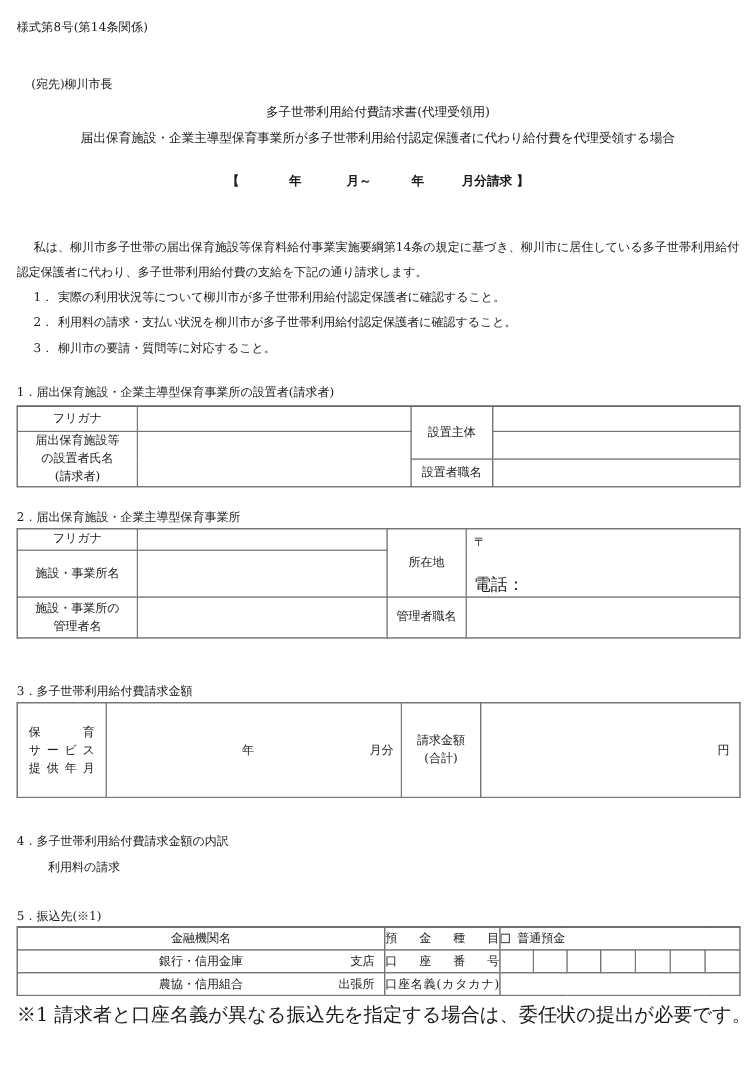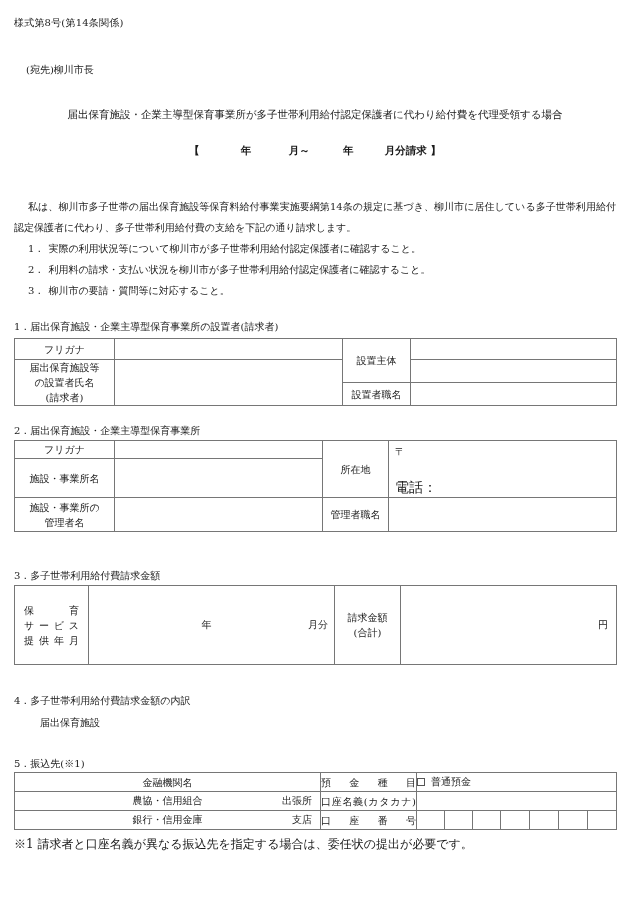--- a/index.html
+++ b/index.html
@@ -123,21 +123,21 @@
   }
   .plain-note {
     position: absolute;
     left: 40px;
     font-size: 10px;
     white-space: nowrap;
   }
   .footnote {
     position: absolute;
     left: 14px;
-    font-size: 12px;
+    font-size: 16px;
     white-space: nowrap;
   }
 
   
   table.form {
     position: absolute;
     border-collapse: collapse;
     table-layout: fixed;
     background: #000000;
   }
@@ -273,20 +273,21 @@
 </head>
 <body>
 
 <div class="page">
 
   <div class="form-code">様式第8号(第14条関係)</div>
 
 
   <div class="addressee">(宛先)柳川市長</div>
 
+  <div class="doc-title">多子世帯利用給付費請求書(代理受領用)</div>
   <div class="doc-subtitle">届出保育施設・企業主導型保育事業所が多子世帯利用給付認定保護者に代わり給付費を代理受領する場合</div>
 
   <div class="period-line">
     <span>【</span>
     <span class="gap-a"></span>
     <span>年</span>
     <span class="gap-b"></span>
     <span>月～</span>
     <span class="gap-c"></span>
     <span>年</span>
@@ -406,21 +407,21 @@
         <td class="val">
           <div class="yen-cell" style="height:78px;">
             <span class="yen-mark">円</span>
           </div>
         </td>
       </tr>
     </tbody>
   </table>
 
   <div class="sec-head" style="top:694px;">4．多子世帯利用給付費請求金額の内訳</div>
-  <div class="plain-note" style="top:716px;">届出保育施設</div>
+  <div class="plain-note" style="top:716px;">利用料の請求</div>
 
   <div class="sec-head" style="top:757px;">5．振込先(※1)</div>
 
   <table class="form" id="tbl-sec5" style="top:772px;">
     <colgroup>
       <col style="width:306px;">
       <col style="width:96px;">
       <col style="width:28px;">
         <col style="width:28px;">
         <col style="width:28px;">
@@ -433,41 +434,41 @@
       <tr>
         <td class="lbl">金融機関名</td>
         <td class="lbl spread">預金種目</td>
         <td class="val deposit-type-cell" colspan="7">
           <span class="chk"></span><span>普通預金</span>
         </td>
       </tr>
       <tr>
         <td class="val">
           <div class="bank-row-cell">
+            <span class="bank-name">銀行・信用金庫</span>
+            <span class="bank-branch">支店</span>
+          </div>
+        </td>
+        <td class="lbl spread">口座番号</td>
+        <td class="val acct-digit"></td>
+        <td class="val acct-digit"></td>
+        <td class="val acct-digit"></td>
+        <td class="val acct-digit"></td>
+        <td class="val acct-digit"></td>
+        <td class="val acct-digit"></td>
+        <td class="val acct-digit"></td>
+      </tr>
+      <tr>
+        <td class="val">
+          <div class="bank-row-cell">
             <span class="bank-name">農協・信用組合</span>
             <span class="bank-branch">出張所</span>
           </div>
         </td>
         <td class="lbl spread-tight">口座名義(カタカナ)</td>
         <td class="val cellpad" colspan="7"></td>
       </tr>
-      <tr>
-        <td class="val">
-          <div class="bank-row-cell">
-            <span class="bank-name">銀行・信用金庫</span>
-            <span class="bank-branch">支店</span>
-          </div>
-        </td>
-        <td class="lbl spread">口座番号</td>
-        <td class="val acct-digit"></td>
-        <td class="val acct-digit"></td>
-        <td class="val acct-digit"></td>
-        <td class="val acct-digit"></td>
-        <td class="val acct-digit"></td>
-        <td class="val acct-digit"></td>
-        <td class="val acct-digit"></td>
-      </tr>
     </tbody>
   </table>
 
   <div class="footnote" style="top:836px;">※1 請求者と口座名義が異なる振込先を指定する場合は、委任状の提出が必要です。</div>
 
 </div>
 
 </body></html>

